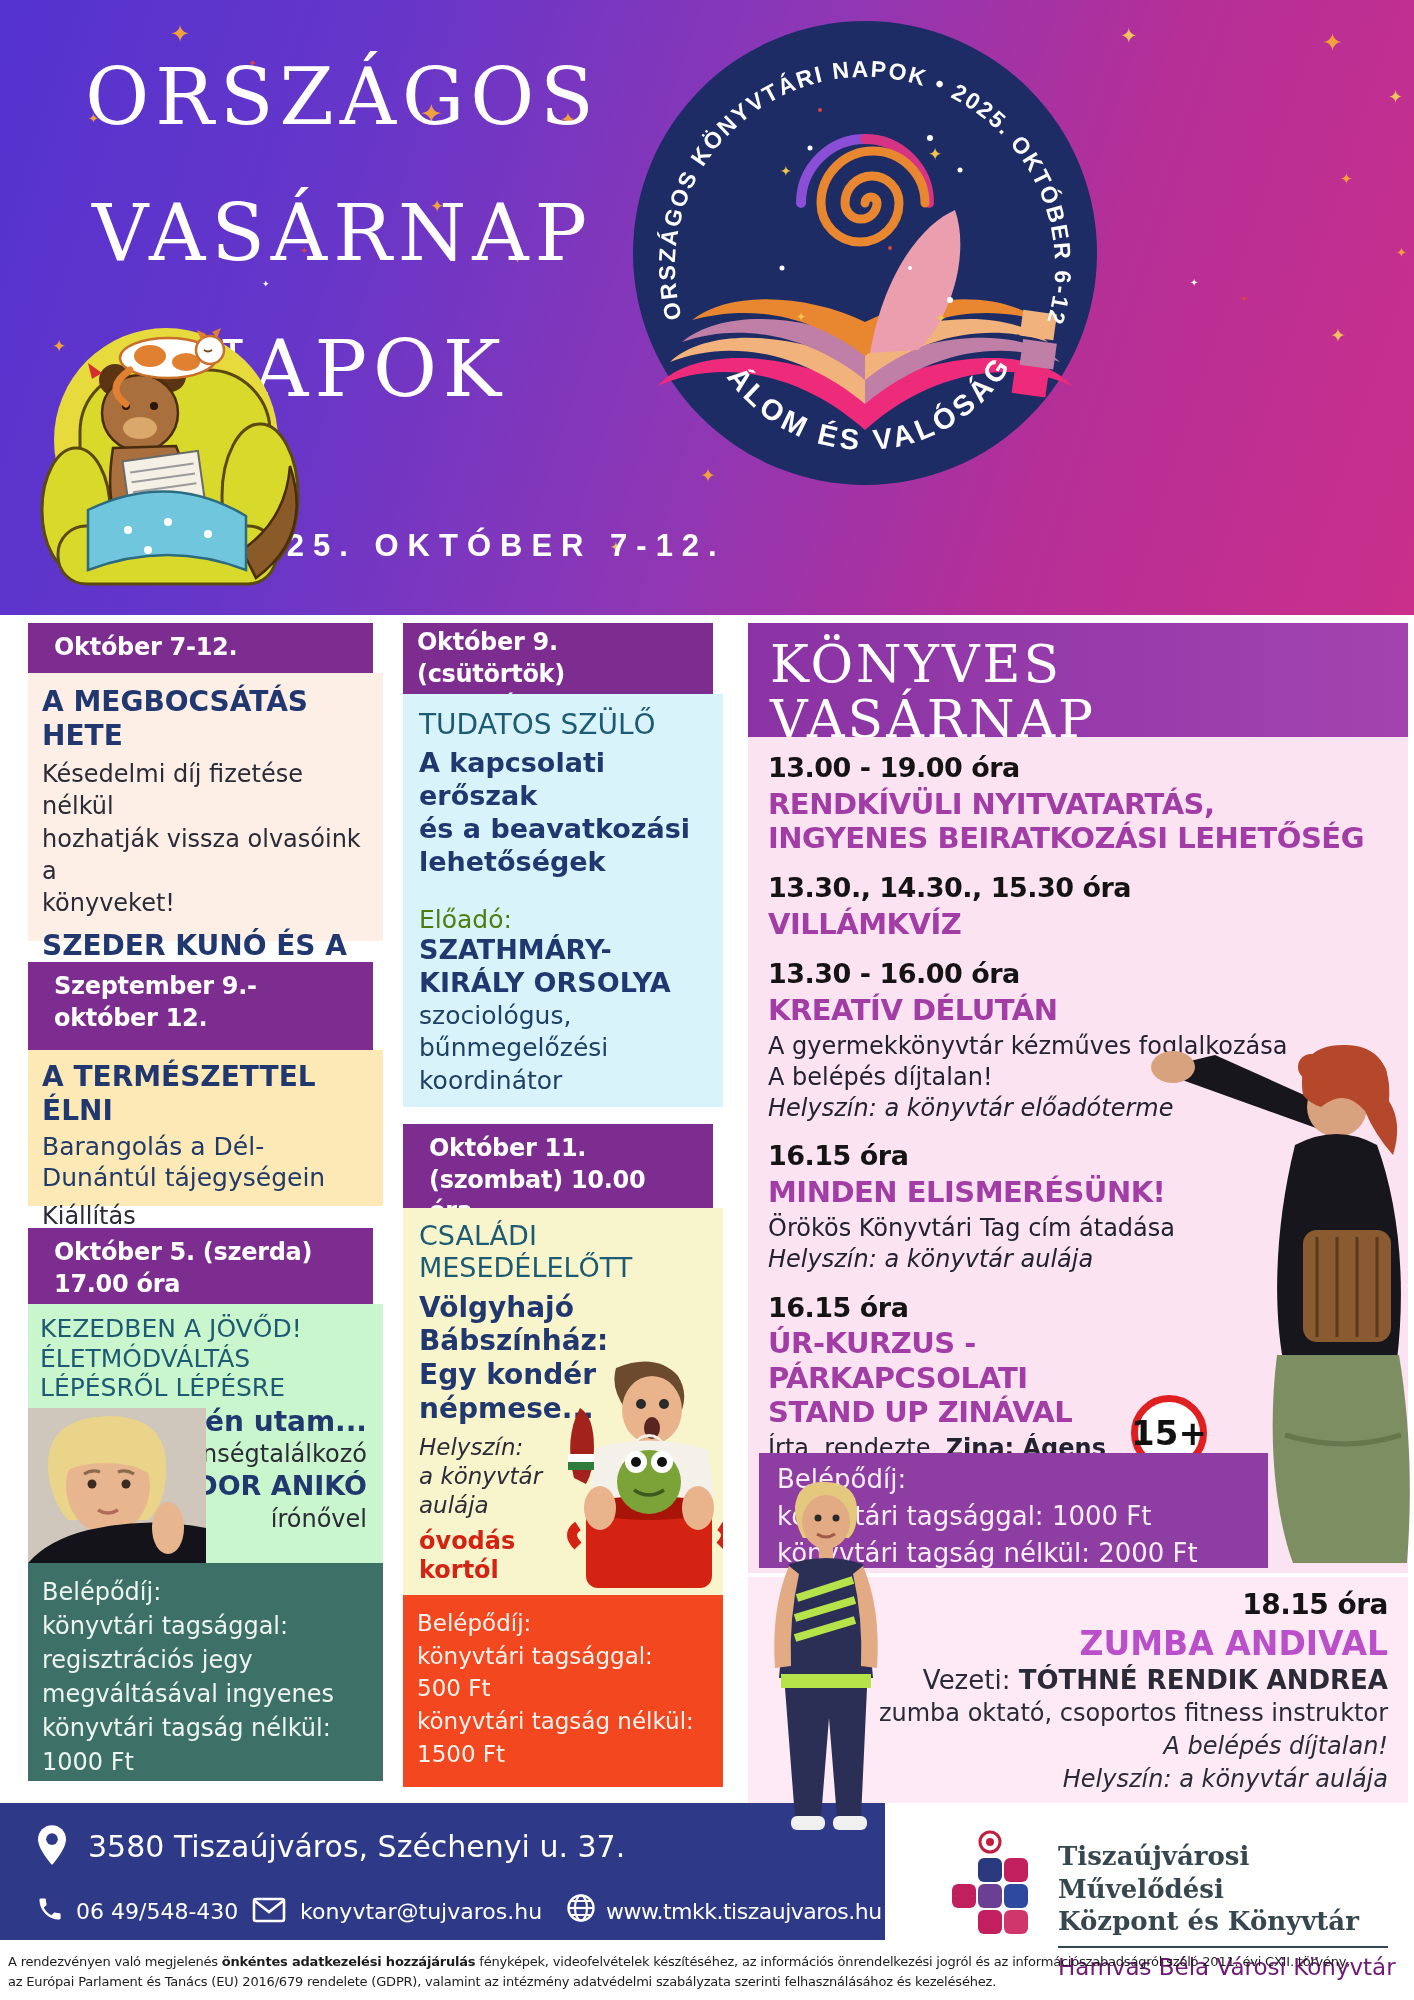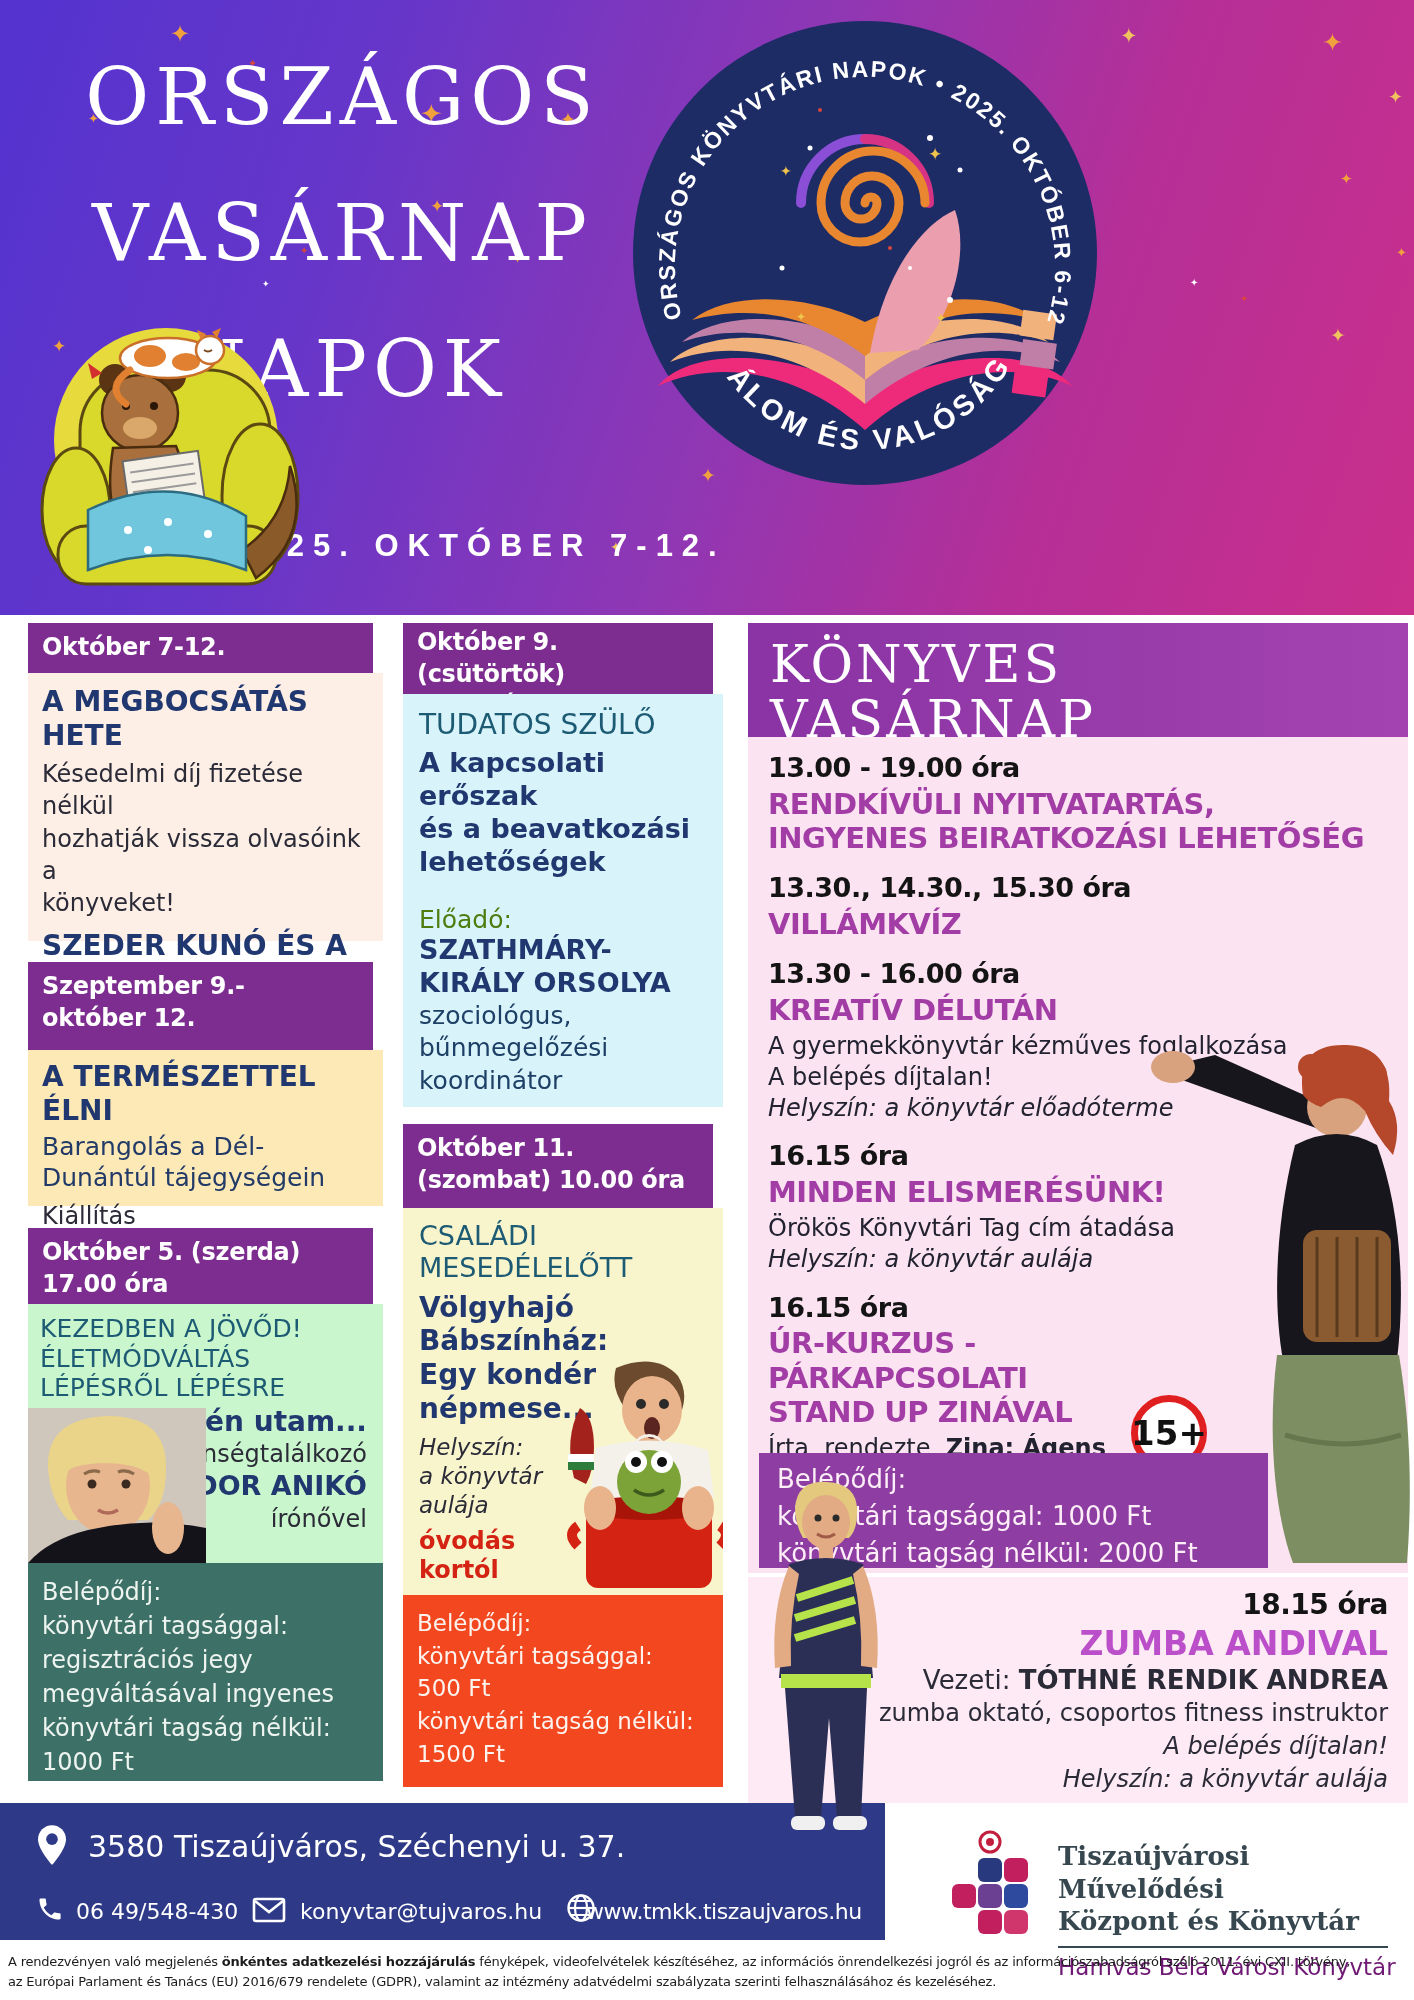--- a/index.html
+++ b/index.html
@@ -10,21 +10,21 @@
   
   .hero{left:0;top:0;width:1414px;height:615px;
         background:linear-gradient(108deg,#5433cf 0%,#6636c9 25%,#8f37b4 52%,#b52f97 74%,#ca2f8b 100%);}
   .sparkle{position:absolute;line-height:1;pointer-events:none;}
   .title-line{font-family:"DejaVu Serif",serif;color:#ffffff;text-align:center;
               letter-spacing:6px;font-size:78px;line-height:1;}
   .subtitle{font-family:"Liberation Sans",sans-serif;color:#ffffff;font-weight:bold;
             font-size:31px;letter-spacing:9px;text-align:center;}
   
   .hdr{background:#7c2d8f;color:#ffffff;font-weight:bold;font-size:24px;line-height:1.32;
-       padding:9px 14px;letter-spacing:-0.3px;box-sizing:border-box;}
+       padding:9px 26px;letter-spacing:-0.3px;box-sizing:border-box;}
   .panel{box-sizing:border-box;}
   .navy{color:#20386f;font-weight:bold;}
   .tealcap{color:#1d5a73;}
   .body-t{font-size:24px;line-height:1.34;color:#2b2b38;}
   .italic{font-style:italic;}
   .feebox{color:#eef4ef;font-size:24px;line-height:1.42;padding:12px 14px;box-sizing:border-box;}
   
   .banner{background:linear-gradient(90deg,#8a33a4,#a343b0);box-sizing:border-box;padding:14px 22px 8px 22px;}
   .banner-title{font-family:"DejaVu Serif",serif;color:#ffffff;font-size:52px;letter-spacing:3px;line-height:1.05;}
   .banner-date{color:#e9c7ee;font-size:25px;letter-spacing:4px;text-align:right;margin-top:2px;}
@@ -387,21 +387,21 @@
       <path d="M3 4 L17 15 L31 4" fill="none" stroke="#ffffff" stroke-width="2.6"></path>
     </svg>
     <div class="abs frow2" style="left:300px;top:96px">konyvtar@tujvaros.hu</div>
     <svg class="abs" style="left:566px;top:90px" width="30" height="30" viewBox="0 0 30 30">
       <circle cx="15" cy="15" r="12.5" fill="none" stroke="#ffffff" stroke-width="2.4"></circle>
       <ellipse cx="15" cy="15" rx="6" ry="12.5" fill="none" stroke="#ffffff" stroke-width="2.2"></ellipse>
       <line x1="2.5" y1="15" x2="27.5" y2="15" stroke="#ffffff" stroke-width="2.2"></line>
       <line x1="4.5" y1="8" x2="25.5" y2="8" stroke="#ffffff" stroke-width="2"></line>
       <line x1="4.5" y1="22" x2="25.5" y2="22" stroke="#ffffff" stroke-width="2"></line>
     </svg>
-    <div class="abs frow2" style="left:586px;top:96px;letter-spacing:-0.5px">www.tmkk.tiszaujvaros.hu</div>
+    <div class="abs frow2" style="left:606px;top:96px;letter-spacing:-0.5px">www.tmkk.tiszaujvaros.hu</div>
   </div>
 
   <svg class="abs" style="left:948px;top:1828px" width="84" height="120" viewBox="0 0 84 120">
     <circle cx="42" cy="14" r="10" fill="none" stroke="#c21f3f" stroke-width="3"></circle>
     <circle cx="42" cy="14" r="4" fill="#c21f3f"></circle>
     <rect x="30" y="30" width="24" height="24" rx="6" fill="#283a7d"></rect>
     <rect x="56" y="30" width="24" height="24" rx="6" fill="#c21f5e"></rect>
     <rect x="4" y="56" width="24" height="24" rx="6" fill="#c21f5e"></rect>
     <rect x="30" y="56" width="24" height="24" rx="6" fill="#6b3f92"></rect>
     <rect x="56" y="56" width="24" height="24" rx="6" fill="#2e4a9e"></rect>

